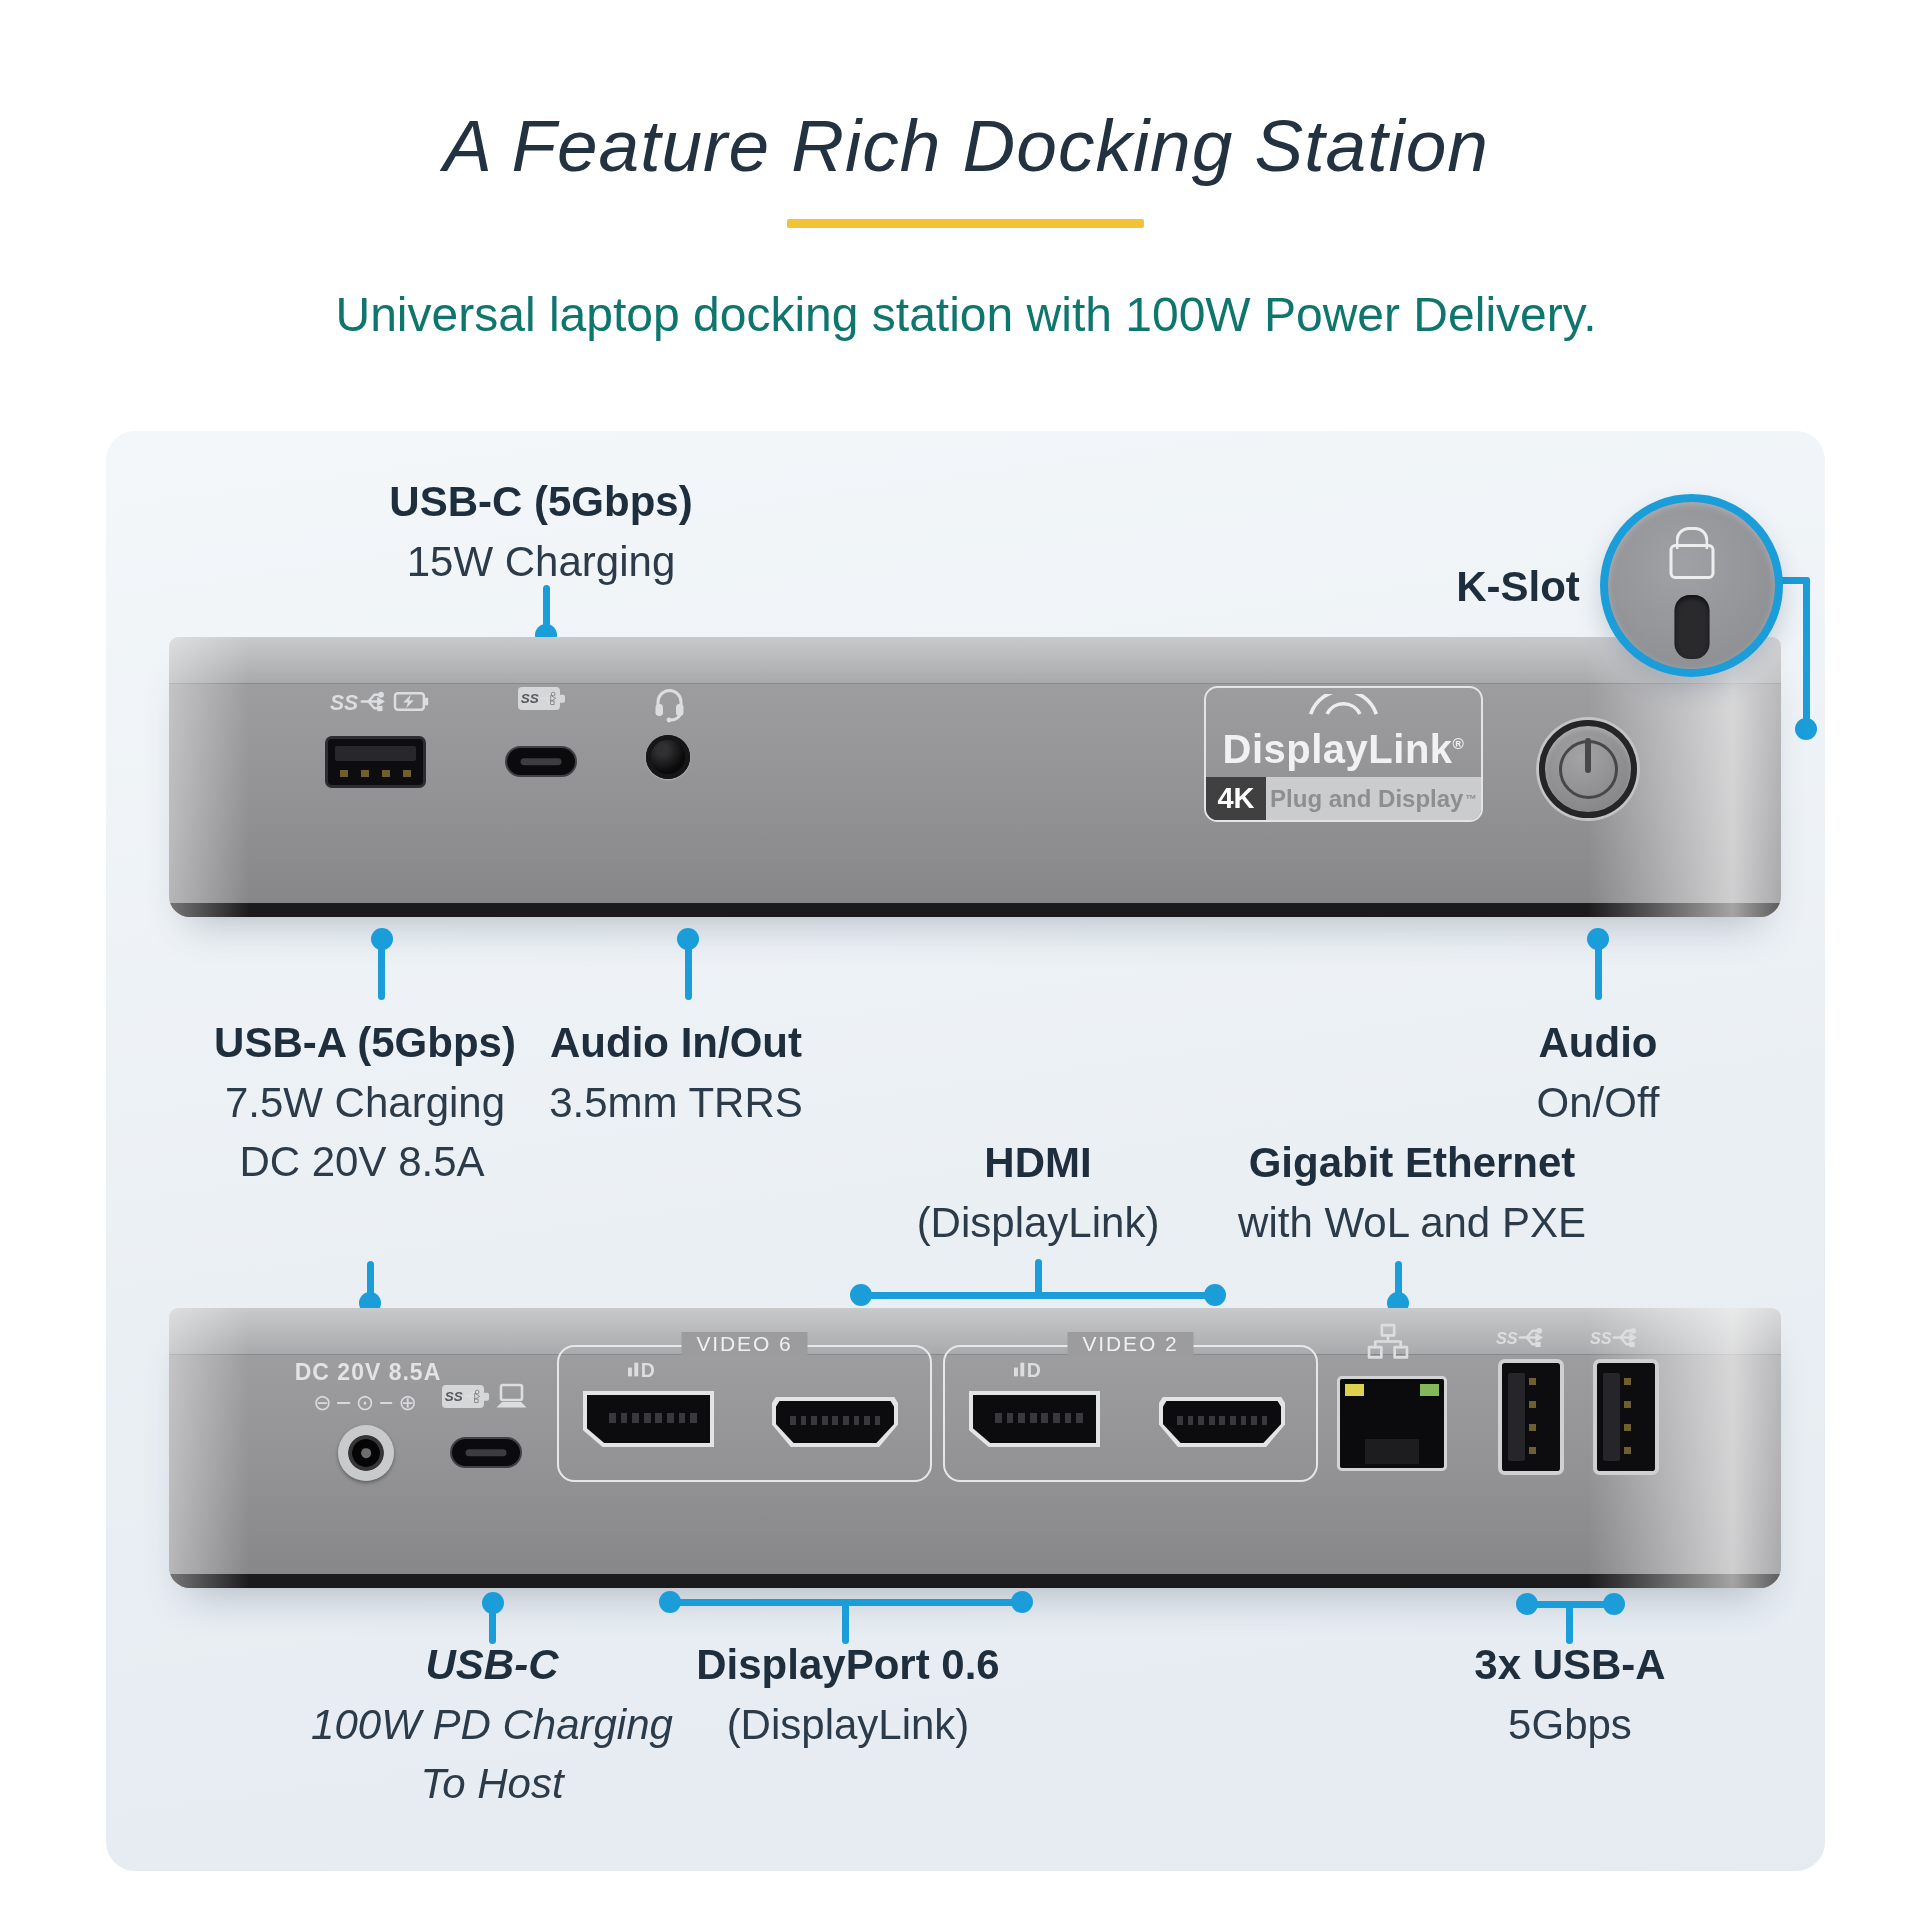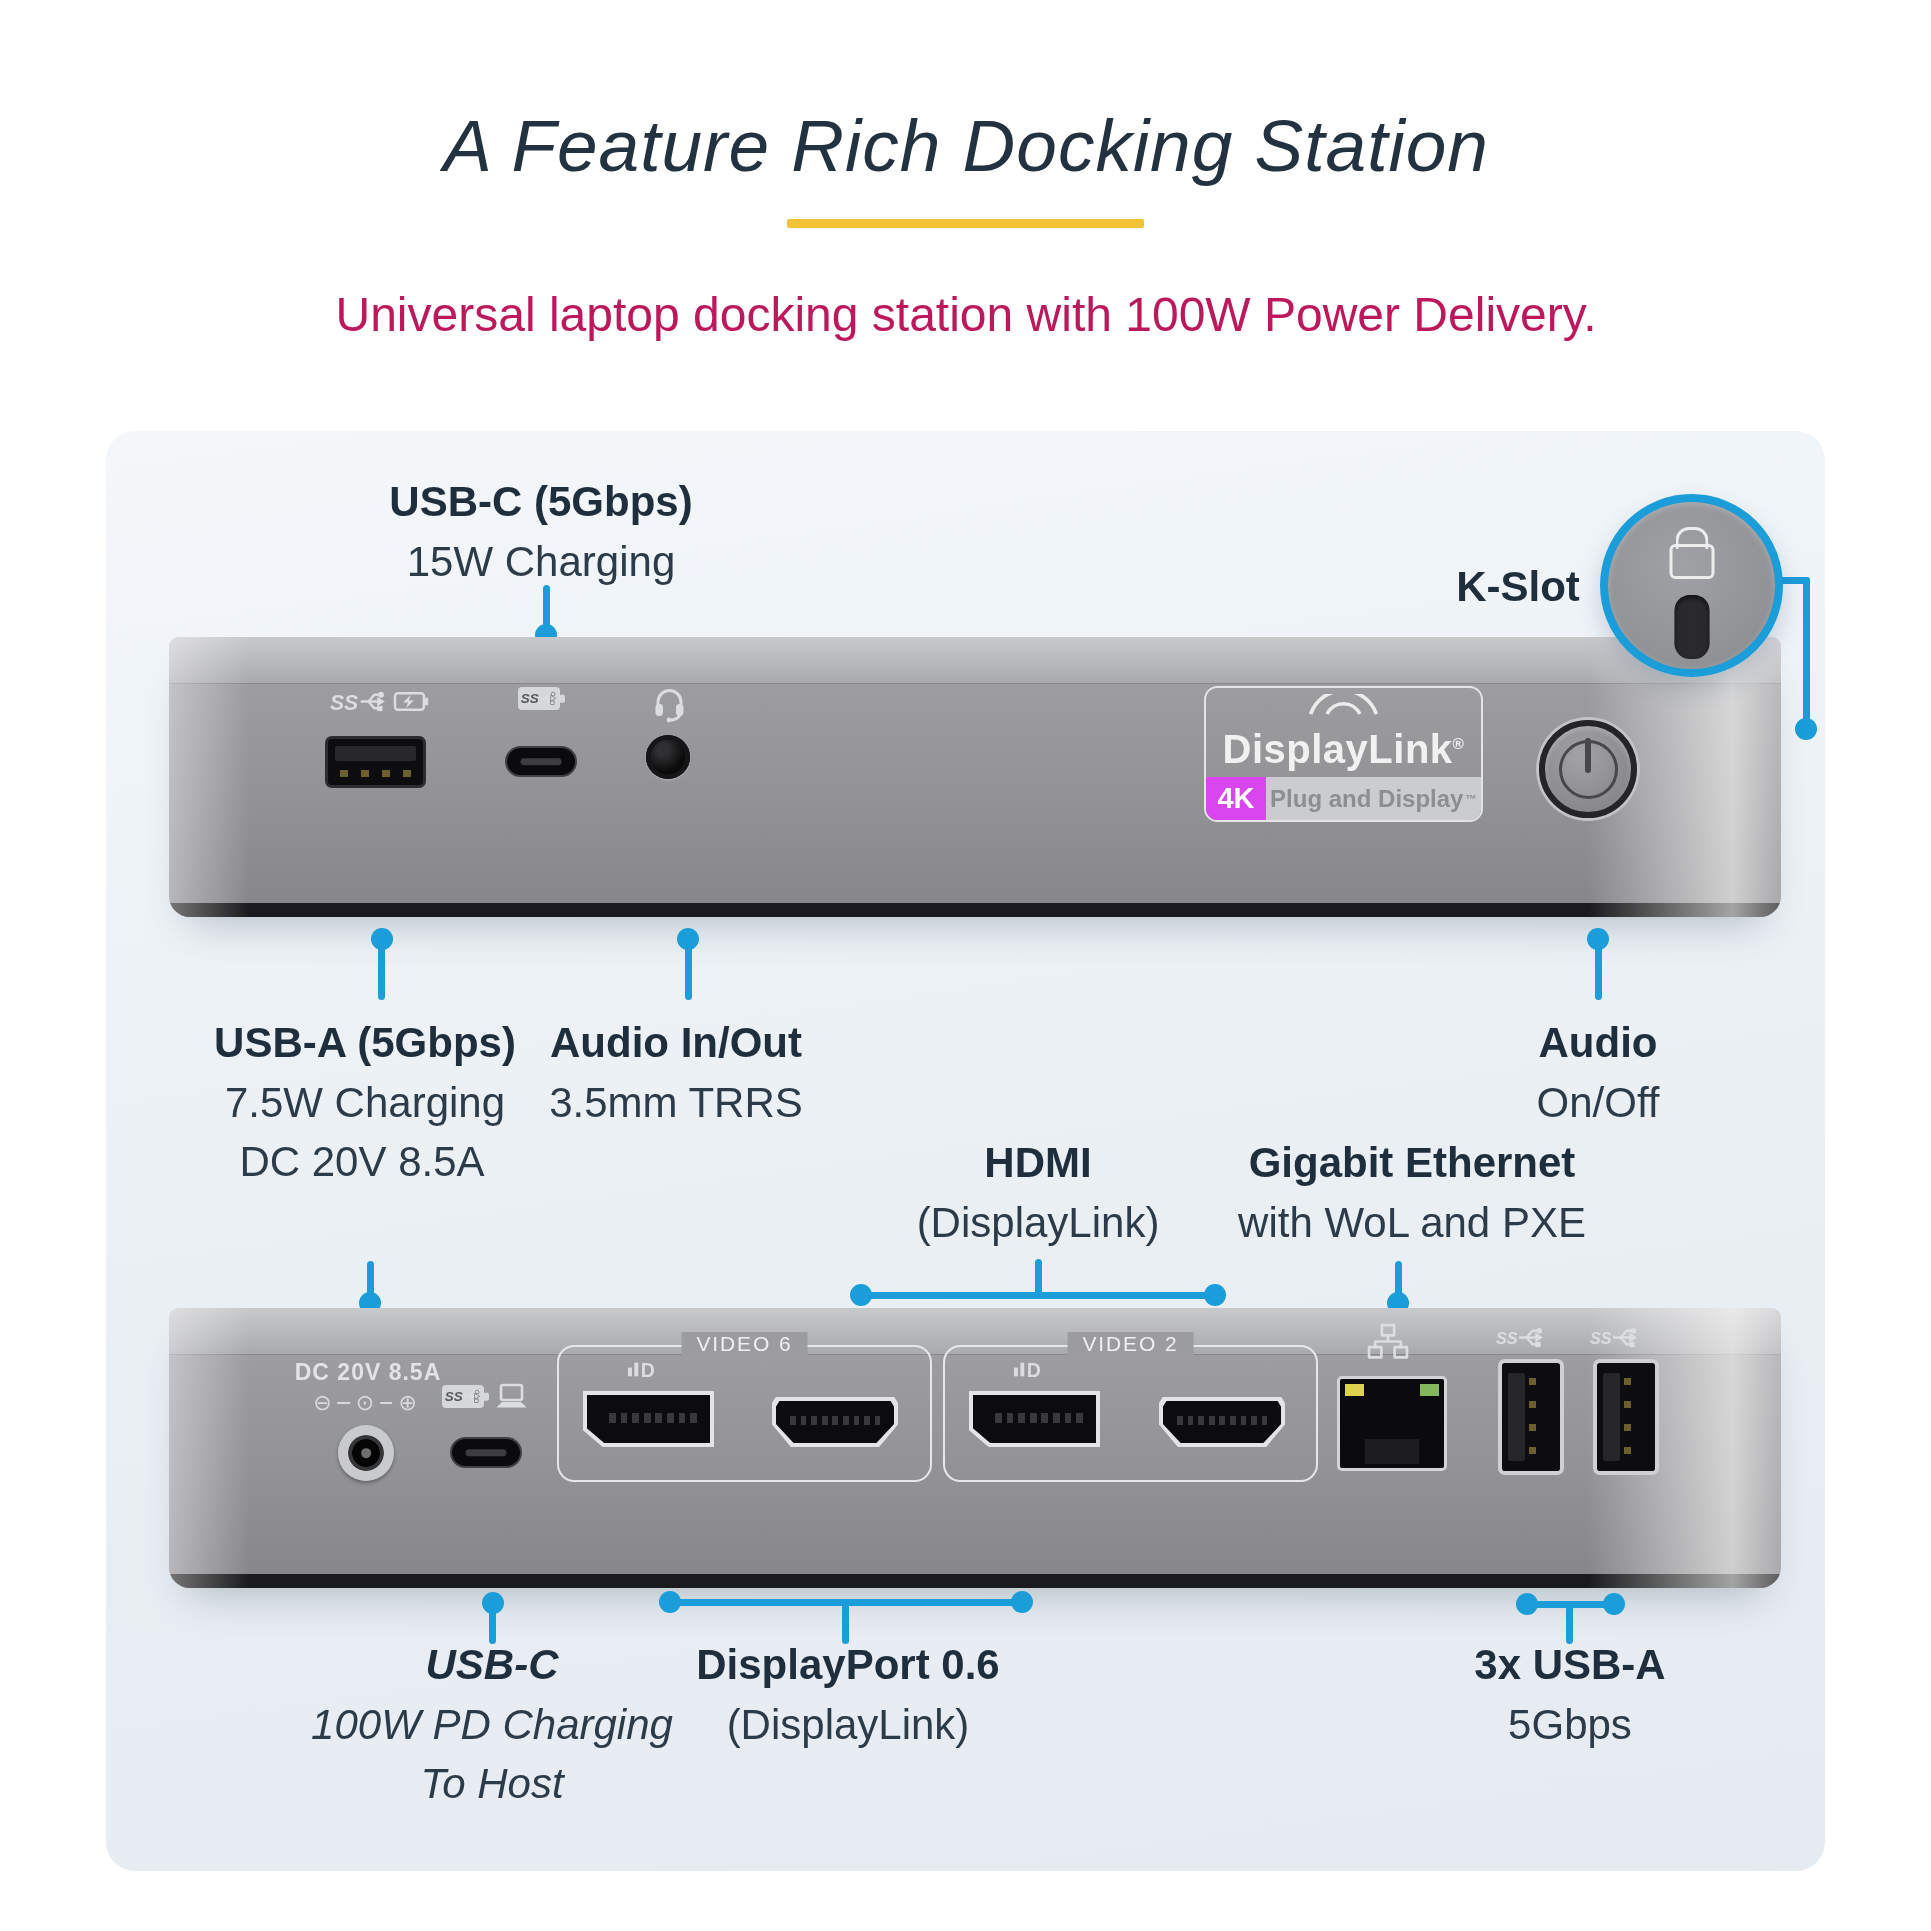--- a/index.html
+++ b/index.html
@@ -4,21 +4,21 @@
 <style>
   html,body{margin:0;padding:0;background:#ffffff;}
   .canvas{position:relative;width:1931px;height:1931px;background:#ffffff;overflow:hidden;
           font-family:"Liberation Sans", sans-serif;color:#223241;}
   .abs{position:absolute;}
   .ctr{transform:translateX(-50%);text-align:center;white-space:nowrap;}
 
   
   .title{font-size:73px;font-weight:300;letter-spacing:1px;color:#233241;}
   .divider{width:357px;height:8.7px;border-radius:1.9px;}
-  .subtitle{font-size:48px;font-weight:300;color:#be185d;}
+  .subtitle{font-size:48px;font-weight:300;color:#0f766e;}
 
   
   .panel{left:106px;top:431px;width:1719px;height:1440px;border-radius:29px;
          background:linear-gradient(172deg,#f3f7fa 0%,#eaeff4 55%,#e5ebf1 100%);}
 
   
   .lbl{position:absolute;transform:translateX(-50%);text-align:center;white-space:nowrap;}
   .l1{font-size:42px;font-weight:700;color:#1f2e3c;line-height:61px;}
   .l2{font-size:42px;font-weight:300;color:#2c3b49;line-height:59px;}
 
@@ -86,21 +86,21 @@
         background:#9c9c9f;padding:0 15.4px;font-size:21px;letter-spacing:1.9px;color:#eef0f1;font-weight:400;}
 
   
   .badge{left:1204px;top:686px;width:275px;height:132px;border:2.9px solid #e4e4e6;border-radius:13.5px;
         overflow:hidden;}
   .badge-top{position:absolute;left:0;right:0;top:0;bottom:43px;display:flex;flex-direction:column;
         align-items:center;justify-content:flex-start;padding-top:5.8px;}
   .badge-name{font-size:40px;font-weight:700;color:#f1f1f2;line-height:55px;letter-spacing:0.5px;}
   .badge-name sup{font-size:15.4px;}
   .badge-strip{position:absolute;left:0;right:0;bottom:0;height:43px;display:flex;}
-  .badge-4k{width:60px;background:#d946ef;color:#ffffff;font-size:29px;font-weight:700;
+  .badge-4k{width:60px;background:#404040;color:#ffffff;font-size:29px;font-weight:700;
         display:flex;align-items:center;justify-content:center;}
   .badge-tag{flex:1;background:#cbcccd;color:#8d8e90;font-size:24px;font-weight:700;
         display:flex;align-items:center;justify-content:center;}
   .badge-tag sup{font-size:11.6px;margin-left:1.9px;}
 
   
   .pwr{left:1539px;top:720px;width:98px;height:98px;border-radius:50%;box-sizing:border-box;
         background:radial-gradient(circle at 42% 36%,#a3a3a6,#7e7e81);border:6.8px solid #252527;
         box-shadow:0 0 0 2.9px #c3c4c6, inset 0 2.9px 5.8px rgba(255,255,255,.25);}
   .pwr-ring{position:absolute;inset:13.5px;border:3.9px solid #47474a;border-radius:50%;}

